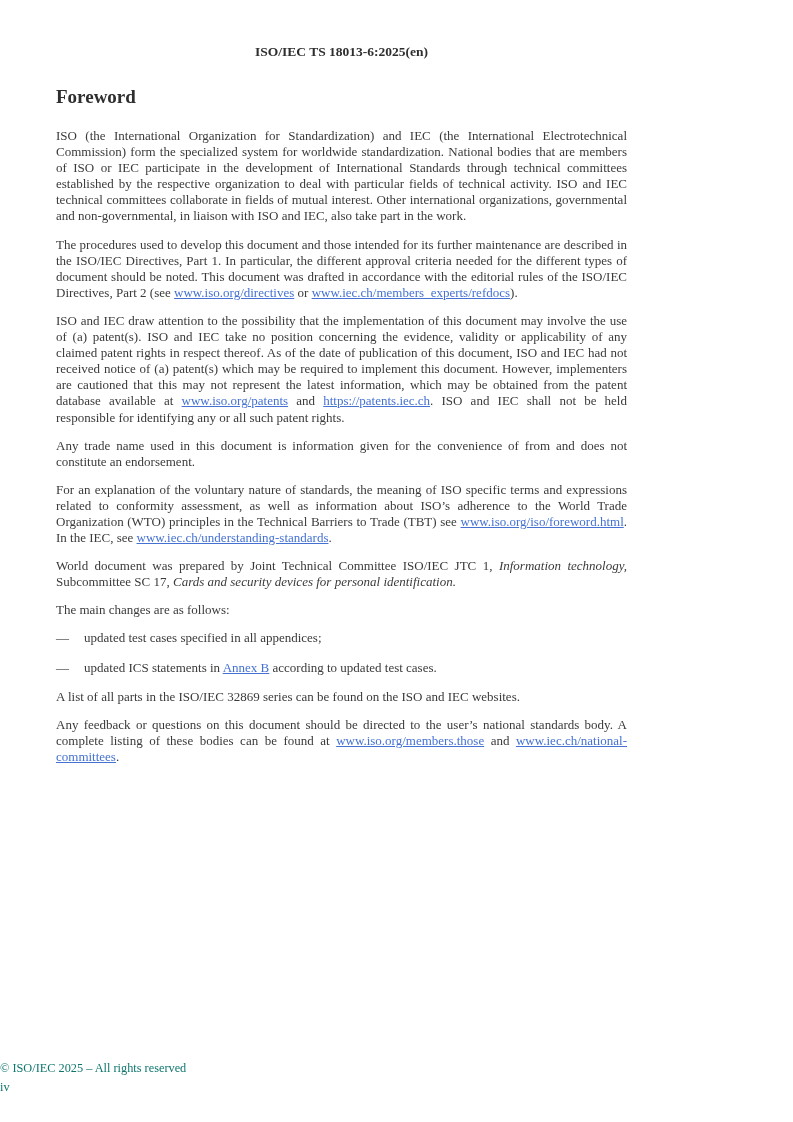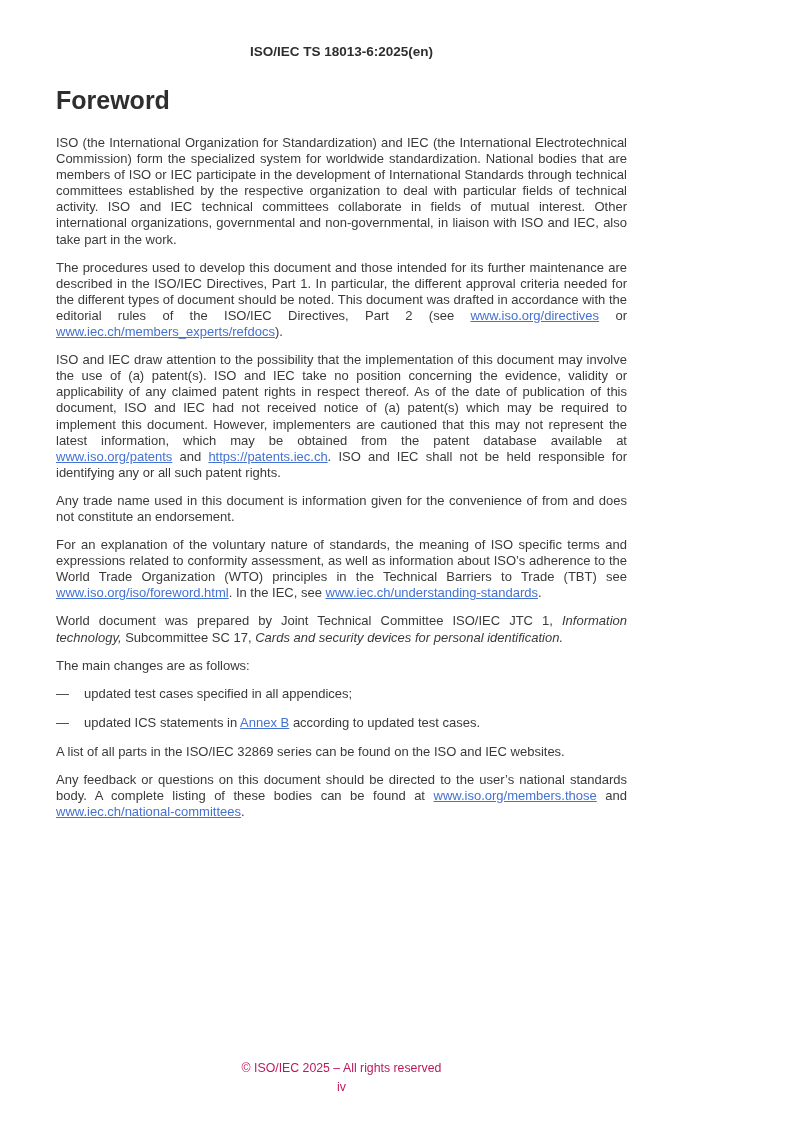--- a/index.html
+++ b/index.html
@@ -5,36 +5,36 @@
   html, body {
     margin: 0;
     padding: 0;
     background: #ffffff;
   }
   .page {
     position: relative;
     width: 683px;
     height: 1122px;
     background: #ffffff;
-    font-family: Liberation Sans, sans-serif;
+    font-family: Liberation Serif, serif;
     color: var(--text-color, #3a3a3a);
     box-sizing: border-box;
     overflow: hidden;
   }
   .runhead {
     padding-top: 44px;
     text-align: center;
     font-weight: bold;
     font-size: 13.5px;
     line-height: 16px;
     color: #2e2e2e;
   }
   .title {
     margin: 26px 56px 20px 56px;
-    font-size: 25px;
+    font-size: 19px;
     font-weight: bold;
     color: #2e2e2e;
   }
   .body {
     margin: 0 56px;
     font-size: 13px;
     line-height: 16.1px;
     text-align: justify;
   }
   .para {
@@ -54,24 +54,24 @@
     color: var(--link-color, #4471d2);
     text-decoration: underline;
     cursor: pointer;
   }
   em { font-style: italic; }
   .pagefoot {
     position: absolute;
     left: 0;
     right: 0;
     bottom: 25px;
-    text-align: center;
+    text-align: left;
     font-size: 12.3px;
     line-height: 19px;
-    color: #be185d;
+    color: #0f766e;
   }
 </style>
 </head>
 <body>
 
 <div class="page">
 
   <div class="runhead">ISO/IEC TS 18013-6:2025(en)</div>
 
   <h1 class="title">Foreword</h1>

